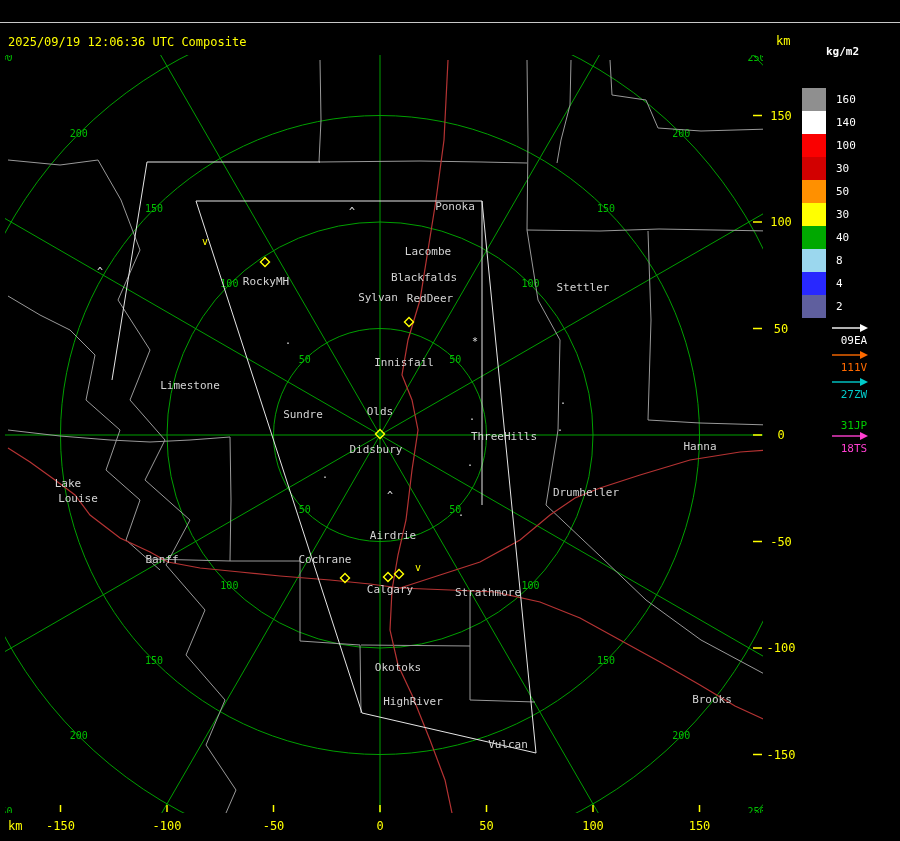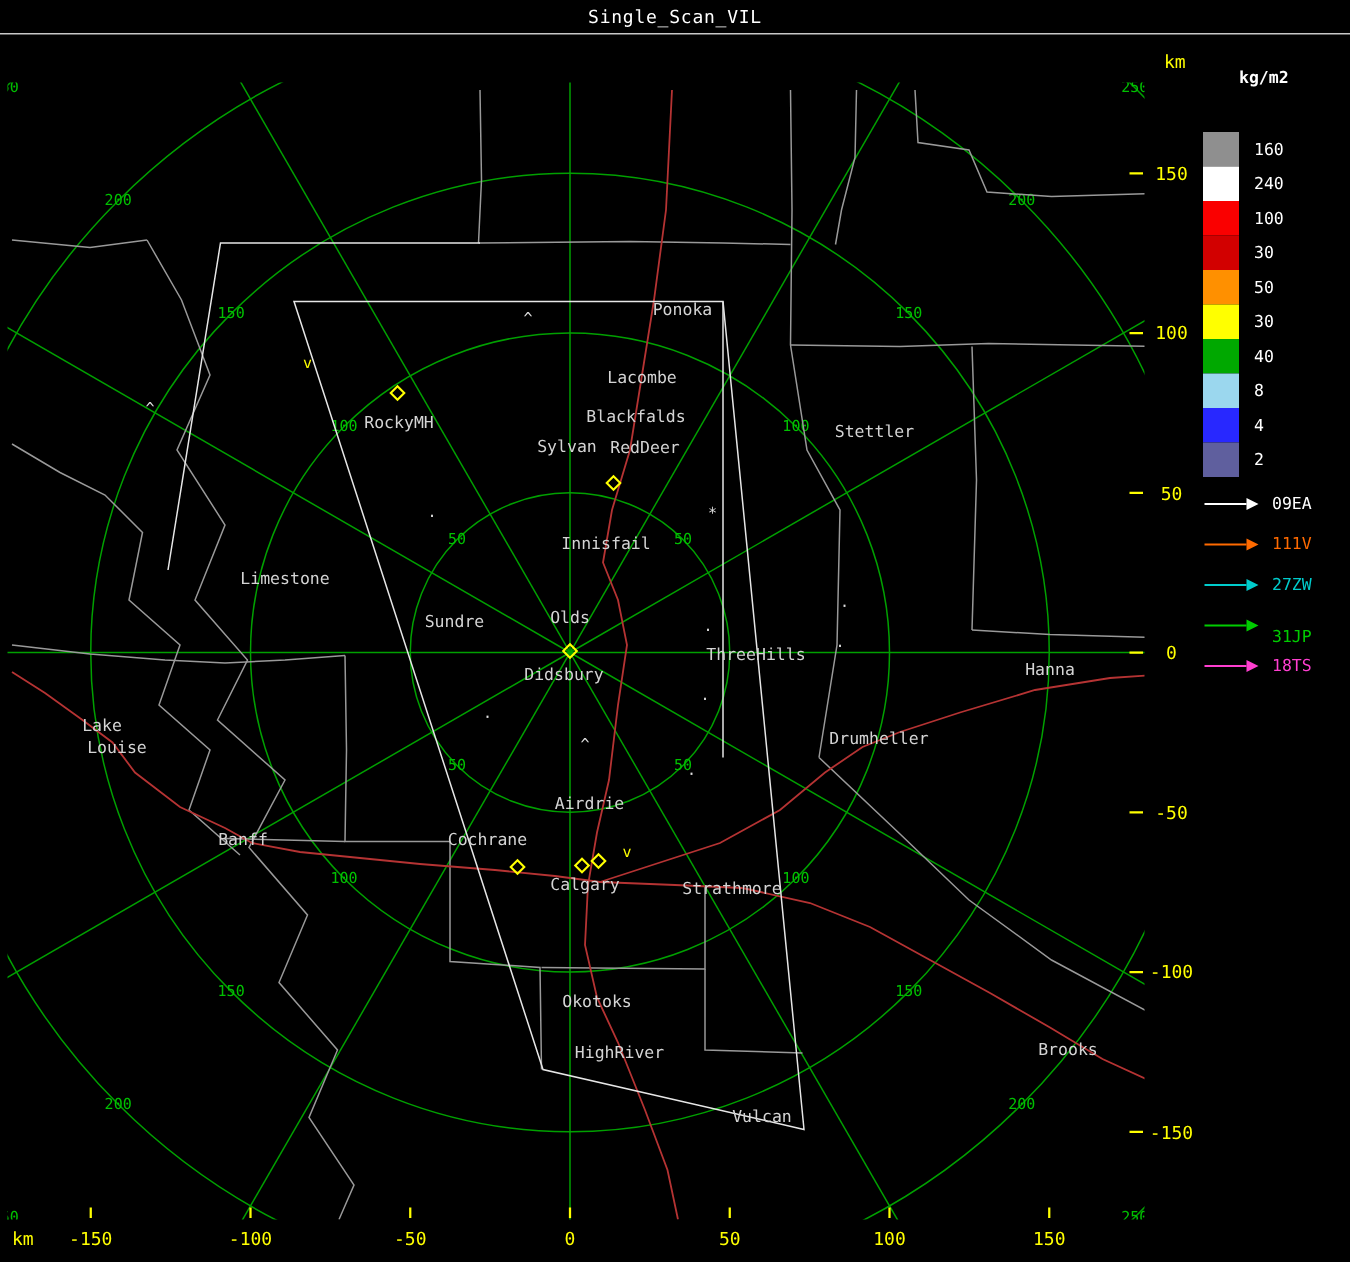--- a/index.html
+++ b/index.html
@@ -13,30 +13,30 @@
   #map{position:absolute;left:5px;top:55px;background:#000;}
   .ylab{position:absolute;left:763px;width:36px;text-align:center;color:#ffff00;font-size:12px;line-height:14px;}
   .xlab{position:absolute;top:819px;color:#ffff00;font-size:12px;transform:translateX(-50%);}
   .panel{position:absolute;left:802px;top:45px;width:96px;}
   .scale-unit{color:#ffffff;font-size:11px;height:14px;line-height:14px;margin-left:24px;font-weight:bold;}
   #scale{margin-top:29px;}
   .scale-row{display:flex;align-items:center;height:23px;}
   .scale-box{width:24px;height:23px;flex:0 0 24px;}
   .scale-label{color:#ffffff;font-size:11px;margin-left:10px;}
   #radars{margin-top:4px;}
-  .radar-row{display:flex;align-items:center;height:27px;}
+  .radar-row{display:flex;align-items:center;height:27px;flex-direction:column;}
   .radar-id{font-size:11px;margin-left:8px;}
   svg text{font-family:"DejaVu Sans Mono",monospace;}
 </style>
 </head>
 <body>
 
 <div class="screen">
-  <div class="titlebar">Single_Scan_VIL</div>
   <div class="divider"></div>
+  <div class="timestamp">2025/09/19 12:06:36 UTC Composite</div>
   <div class="y-unit">km</div>
 
   <svg id="map" width="758" height="758" viewBox="5 55 758 758">
       <line x1="380" y1="435" x2="380" y2="-125" stroke="#00a000" stroke-width="1"></line>
       <line x1="380" y1="435" x2="660" y2="-49.974226119285674" stroke="#00a000" stroke-width="1"></line>
       <line x1="380" y1="435" x2="864.9742261192856" y2="154.99999999999994" stroke="#00a000" stroke-width="1"></line>
       <line x1="380" y1="435" x2="940" y2="434.99999999999994" stroke="#00a000" stroke-width="1"></line>
       <line x1="380" y1="435" x2="864.9742261192857" y2="714.9999999999999" stroke="#00a000" stroke-width="1"></line>
       <line x1="380" y1="435" x2="660" y2="919.9742261192857" stroke="#00a000" stroke-width="1"></line>
       <line x1="380" y1="435" x2="380.00000000000006" y2="995" stroke="#00a000" stroke-width="1"></line>
@@ -179,21 +179,21 @@
 
   <div class="panel">
     <div class="scale-unit">kg/m2</div>
     <div id="scale">
         <div class="scale-row">
           <div class="scale-box" style="background: rgb(143, 143, 143);"></div>
           <div class="scale-label">160</div>
         </div>
         <div class="scale-row">
           <div class="scale-box" style="background: rgb(255, 255, 255);"></div>
-          <div class="scale-label">240</div>
+          <div class="scale-label">140</div>
         </div>
         <div class="scale-row">
           <div class="scale-box" style="background: rgb(250, 0, 0);"></div>
           <div class="scale-label">100</div>
         </div>
         <div class="scale-row">
           <div class="scale-box" style="background: rgb(210, 0, 0);"></div>
           <div class="scale-label">30</div>
         </div>
         <div class="scale-row">

